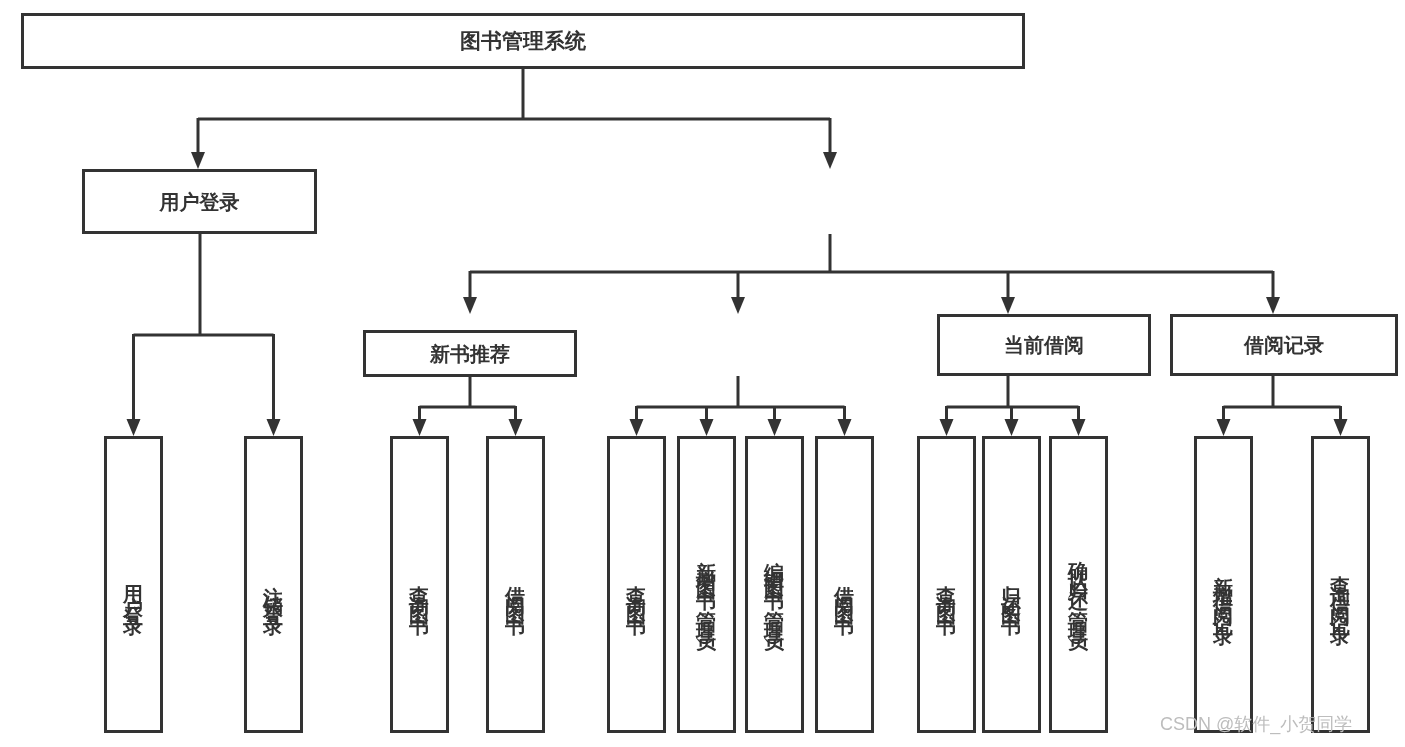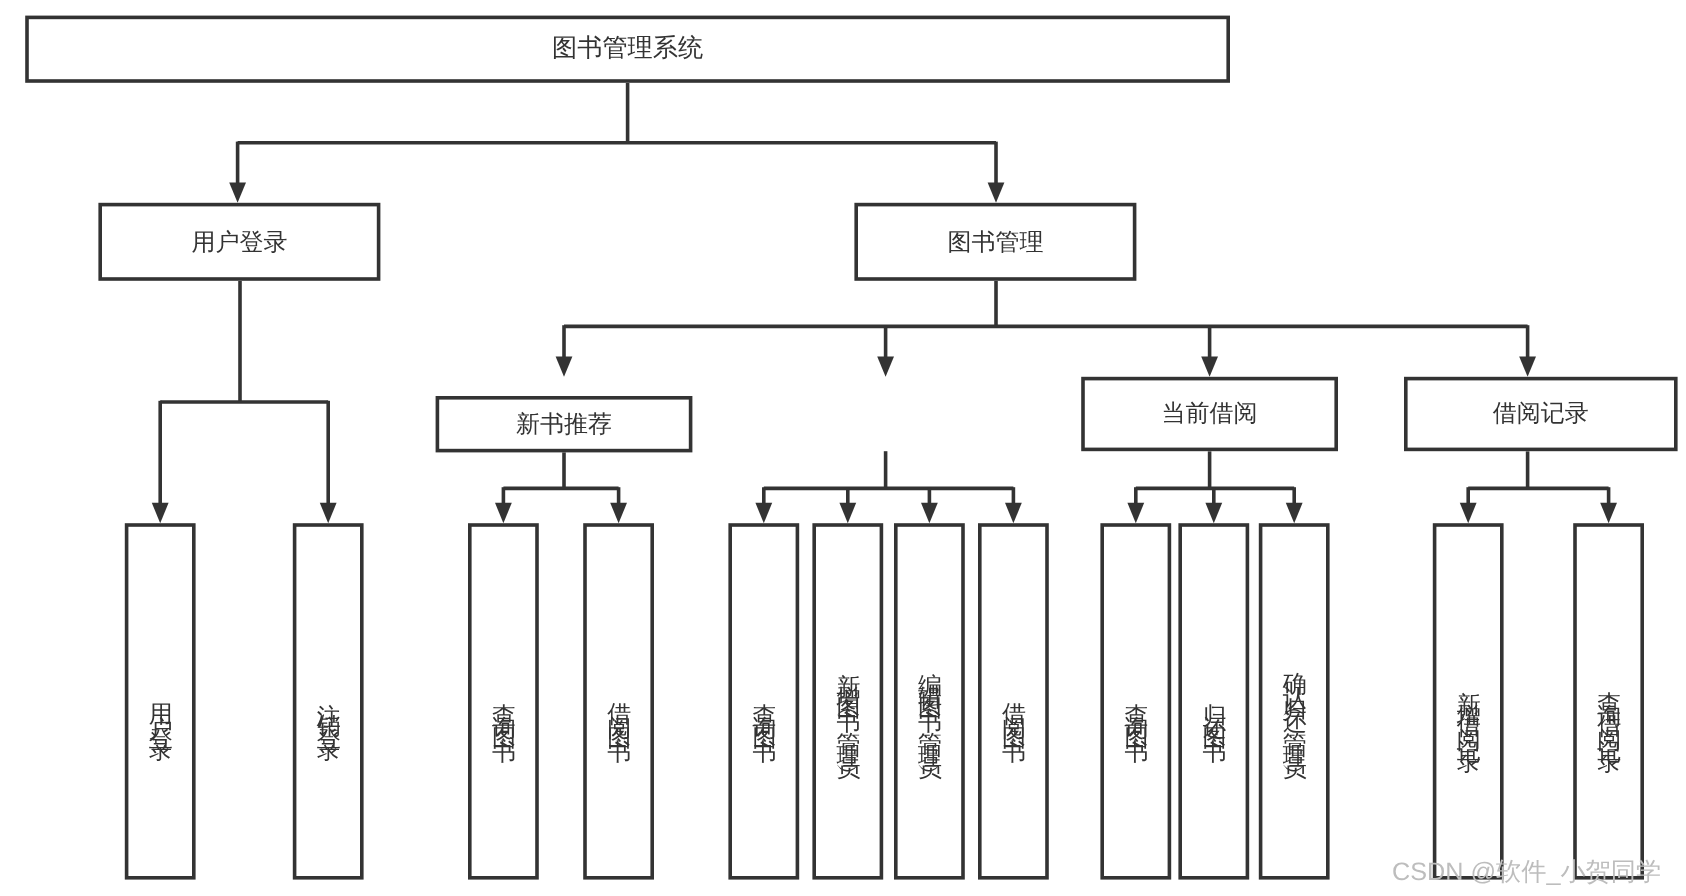--- a/index.html
+++ b/index.html
@@ -13,30 +13,30 @@
   .stage{
     position:relative;width:1405px;height:747px;background:var(--page-bg);
     font-family:"Liberation Sans","DejaVu Sans",sans-serif;overflow:hidden;
   }
   .wires{position:absolute;left:0;top:0;width:1405px;height:747px;}
   .wires path{stroke:var(--line);stroke-width:3;fill:none;}
   .wires polygon{fill:var(--line);stroke:none;}
   .box{
     position:absolute;box-sizing:border-box;background:var(--box-bg);
     border:3px solid var(--line);display:flex;align-items:center;justify-content:center;
-    color:var(--text);font-size:20px;z-index:1;text-align:left;line-height:1.2;
+    color:var(--text);font-size:20px;z-index:1;text-align:left;line-height:1.2;font-weight:bold;
   }
   .box.root{font-size:21px;}
   .box.leaf{
     writing-mode:vertical-rl;text-orientation:mixed;
     font-size:20px;letter-spacing:10px;padding-top:10px;
   }
   .watermark{
     position:absolute;left:1160px;top:712px;z-index:2;
-    font-size:21px;color:var(--watermark);white-space:nowrap;
+    font-size:18px;color:var(--watermark);white-space:nowrap;
   }
 </style>
 </head>
 <body>
 
 <div class="stage">
 
   <svg class="wires" viewBox="0 0 1405 747" aria-hidden="true">
 
     <path d="M523 69 V119"></path>
@@ -95,24 +95,23 @@
     <path d="M1223.5 407 H1340.5"></path>
     <path d="M1223.5 406 V420"></path>
     <path d="M1340.5 406 V420"></path>
     <polygon points="1216.5,419 1230.5,419 1223.5,436"></polygon>
     <polygon points="1333.5,419 1347.5,419 1340.5,436"></polygon>
   </svg>
 
   <div class="box root" style="left:21px;top:13px;width:1004px;height:56px">图书管理系统</div>
 
   <div class="box" style="left:82px;top:169px;width:235px;height:65px">用户登录</div>
-  <div class="box" style="left:712px;top:169px;width:235px;height:65px">图书管理</div>
 
   <div class="box" style="left:363px;top:330px;width:214px;height:47px">新书推荐</div>
-  <div class="box" style="left:901px;top:314px;width:214px;height:62px">当前借阅</div>
+  <div class="box" style="left:937px;top:314px;width:214px;height:62px">当前借阅</div>
   <div class="box" style="left:1170px;top:314px;width:228px;height:62px">借阅记录</div>
 
   <div class="box leaf" style="left:104px;top:436px;width:59px;height:297px">用户登录</div>
   <div class="box leaf" style="left:244px;top:436px;width:59px;height:297px">注销登录</div>
 
   <div class="box leaf" style="left:390px;top:436px;width:59px;height:297px">查询图书</div>
   <div class="box leaf" style="left:486px;top:436px;width:59px;height:297px">借阅图书</div>
 
   <div class="box leaf" style="left:607px;top:436px;width:59px;height:297px">查询图书</div>
   <div class="box leaf" style="left:677px;top:436px;width:59px;height:297px">新增图书（管理员）</div>

